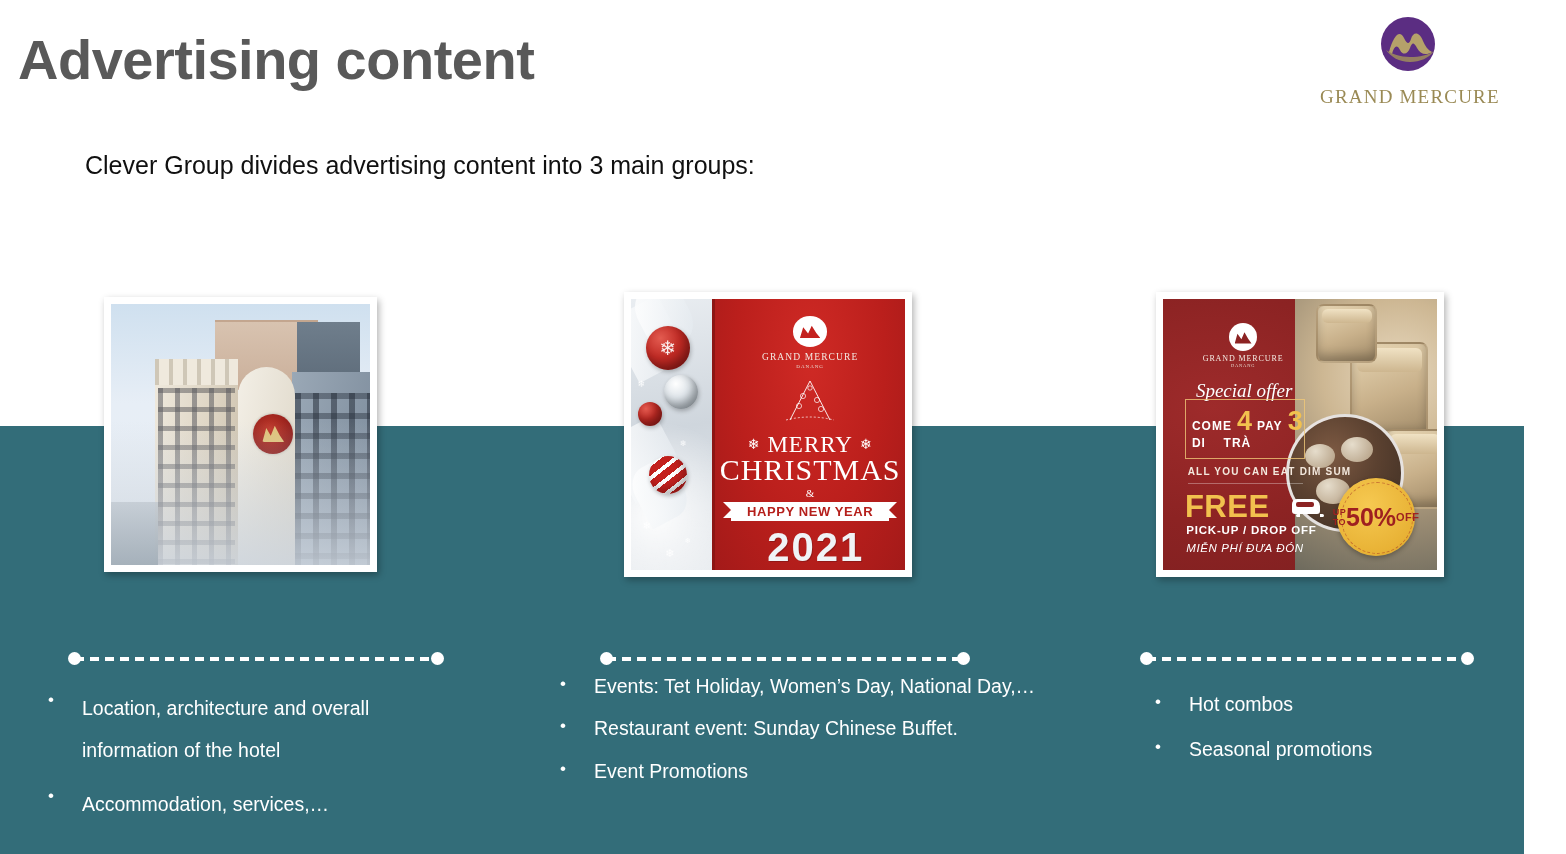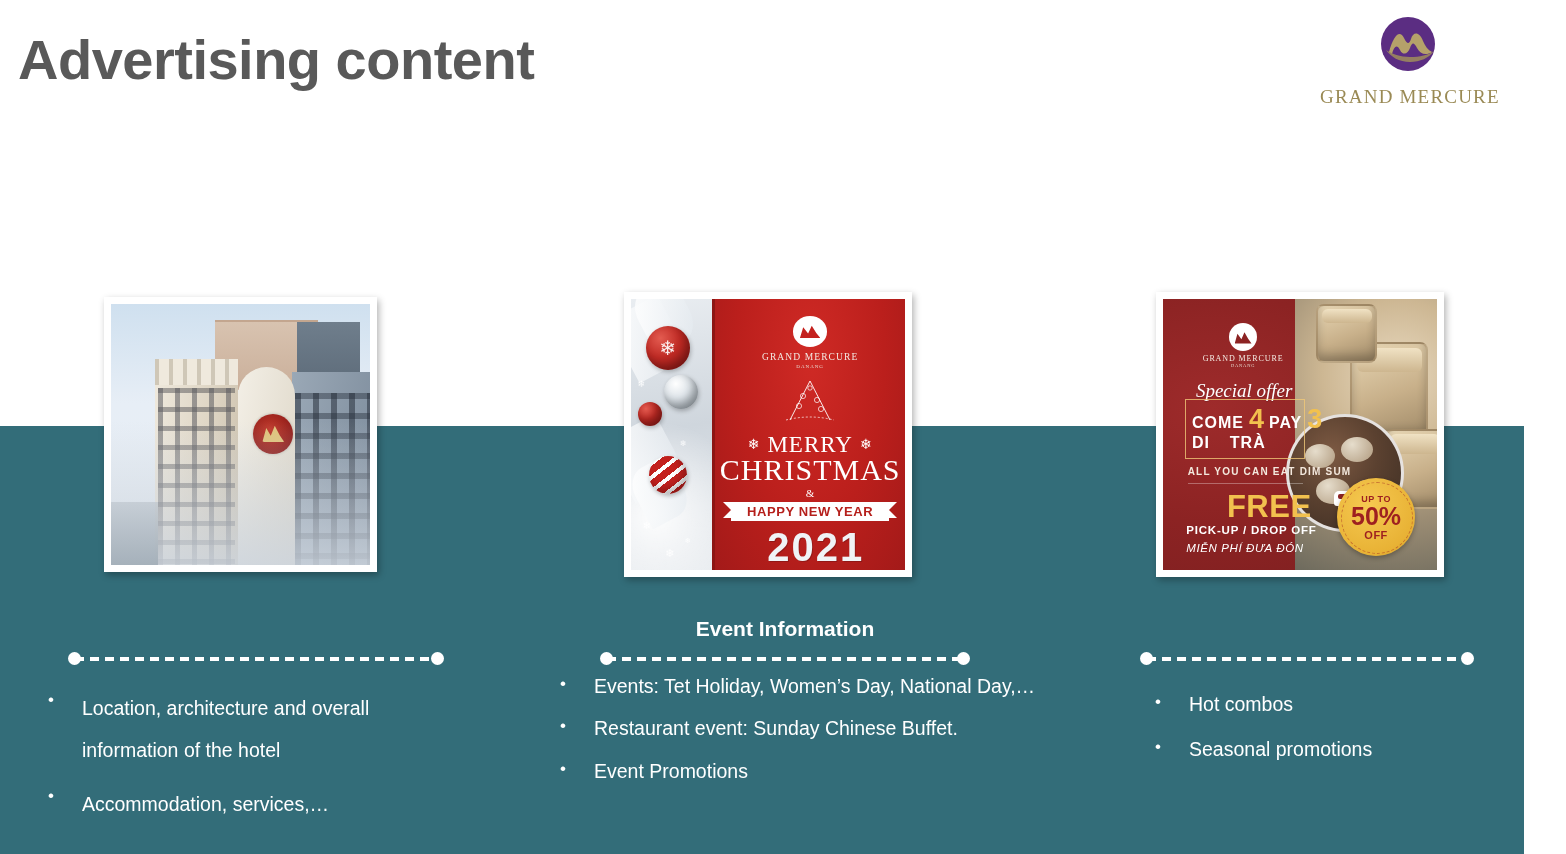--- a/index.html
+++ b/index.html
@@ -424,21 +424,21 @@
     padding-left: 6px;
     box-sizing: border-box;
   }
   .offer-row {
     display: flex;
     align-items: baseline;
     gap: 5px;
     font-weight: bold;
   }
   .offer-lbl {
-    font-size: 16px;
+    font-size: 12px;
     letter-spacing: 1px;
     color: #ffffff;
   }
   .offer-num {
     font-size: 27px;
     color: #f2c14e;
     line-height: 1;
   }
   .promo-ayce {
     position: absolute;
@@ -452,22 +452,22 @@
     position: absolute;
     left: 9%; top: 68%;
     width: 42%;
     height: 1px;
     background: rgba(255,255,255,0.32);
   }
   .promo-free {
     position: absolute;
     left: 8%; top: 71%;
     display: flex;
+    align-items: center;
     gap: 22px;
-    margin-left: 42px;
   }
   .promo-free .ff {
     font-size: 31px;
     font-weight: bold;
     letter-spacing: 0.5px;
     color: #f2c14e;
     line-height: 1;
   }
   .van {
     width: 28px; height: 15px;
@@ -509,21 +509,21 @@
     color: #ffffff;
   }
   .promo-badge {
     position: absolute;
     right: 8%; bottom: 5%;
     width: 78px; height: 78px;
     border-radius: 50%;
     background: radial-gradient(circle at 40% 35%, #f6c951 0%, #e8b235 70%, #d49f22 100%);
     color: #9e2020;
     display: flex;
-    flex-direction: column;
+    flex-direction: row;
     align-items: center;
     justify-content: center;
     box-shadow: 0 2px 5px rgba(0,0,0,0.3);
   }
   .promo-badge .b-upto { font-size: 9px;  font-weight: bold; letter-spacing: .5px; }
   .promo-badge .b-pct  { font-size: 25px; font-weight: bold; line-height: 1; }
   .promo-badge .b-off  { font-size: 11px; font-weight: bold; letter-spacing: .5px; }
   .promo-badge .b-ring {
     position: absolute; left: 4px; top: 4px;
     width: calc(100% - 8px); height: calc(100% - 8px);
@@ -597,20 +597,21 @@
 </style>
 </head>
 <body>
 
 <div id="slide">
 
   <div class="teal-band"></div>
 
   <div class="slide-title">Advertising content</div>
 
+  <div class="slide-subtitle">Clever Group divides advertising content into 3 main groups:</div>
 
   <div class="brand-logo">
     <svg class="logo-mark" viewBox="0 0 64 64">
       <circle cx="32" cy="30" r="27" fill="#5b2d82"></circle>
       <path d="M13 38 C18 20 24 16 28 24 C31 30 33 31 35 25 C37 18 43 17 47 27 C49 32 52 36 56 38 C50 42 44 40 41 34 C38 28 36 28 34 34 C32 40 27 42 24 36 C21 30 18 32 16 40 Z" fill="#b5a16a"></path>
       <path d="M10 36 C16 40 24 43 34 43 C44 43 52 41 58 37 C53 44 44 48 34 48 C23 48 15 43 10 36 Z" fill="#a08d5c" opacity="0.85"></path>
     </svg>
     <div class="logo-word">GRAND MERCURE</div>
   </div>
 
@@ -747,21 +748,20 @@
           <div class="b-ring"></div>
           <div class="b-upto">UP TO</div>
           <div class="b-pct">50%</div>
           <div class="b-off">OFF</div>
         </div>
 
       </div>
     </div>
   </div>
 
-  <div class="col-head" style="left:600px; top:617px; width:370px;">Event Information</div>
 
   <div class="divider" style="left:68px;  top:652px; width:376px;">
     <span class="dash"></span>
     <span class="dot left"></span>
     <span class="dot right"></span>
   </div>
   <div class="divider" style="left:600px; top:652px; width:370px;">
     <span class="dash"></span>
     <span class="dot left"></span>
     <span class="dot right"></span>

